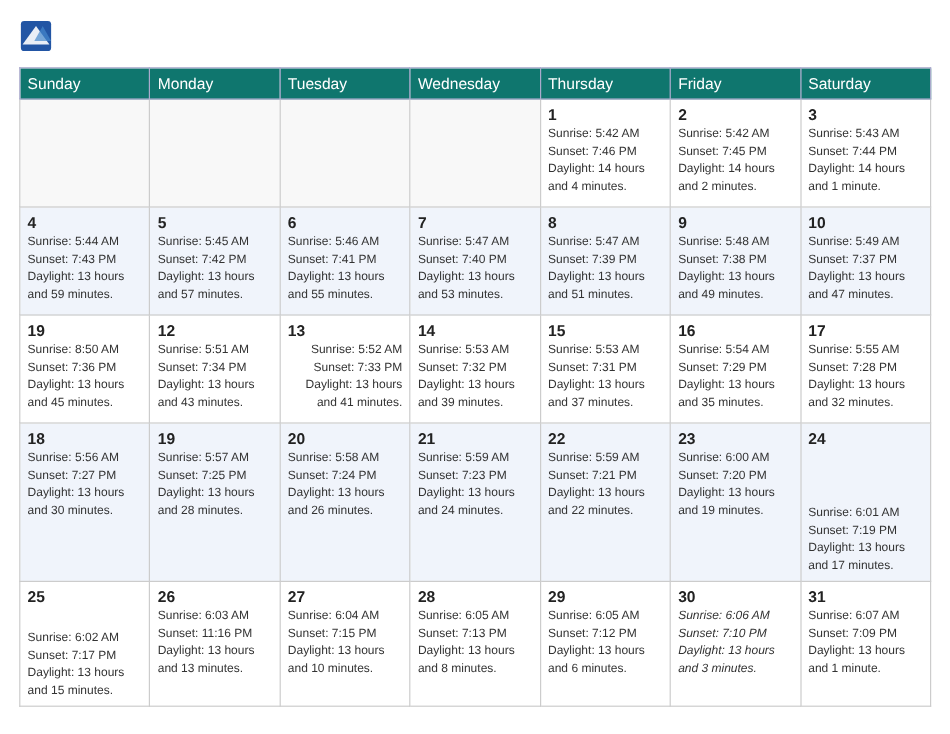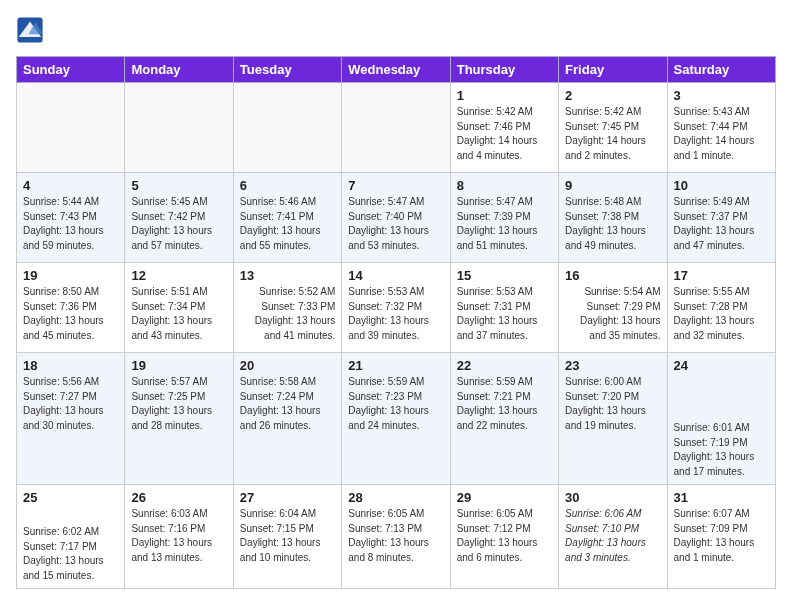--- a/index.html
+++ b/index.html
@@ -36,26 +36,26 @@
     .location {
       font-size: 15px;
       color: #444;
     }
     table {
       width: 100%;
       border-collapse: collapse;
       table-layout: fixed;
     }
     thead tr th {
-      background: #6d28d9;
+      background: #0f766e;
       color: #fff;
       text-align: left;
       padding: 5px 6px;
       font-size: 13px;
-      font-weight: bold;
+      font-weight: normal;
       border: 1px solid #aac;
     }
     tbody tr td {
       vertical-align: top;
       border: 1px solid #ccc;
       padding: 5px 6px;
       font-size: 11px;
       color: #222;
       height: 90px;
       background: #fff;
@@ -221,21 +221,21 @@
         </td>
         <td>
           <div class="day-num">15</div>
           <div class="day-detail" style="white-space: pre-line;">Sunrise: 5:53 AM
 Sunset: 7:31 PM
 Daylight: 13 hours
 and 37 minutes.</div>
         </td>
         <td>
           <div class="day-num">16</div>
-          <div class="day-detail" style="white-space: pre-line; text-align: right;">Sunrise: 5:54 AM
+          <div class="day-detail" style="white-space: pre-line;">Sunrise: 5:54 AM
 Sunset: 7:29 PM
 Daylight: 13 hours
 and 35 minutes.</div>
         </td>
         <td>
           <div class="day-num">17</div>
           <div class="day-detail" style="white-space: pre-line;">Sunrise: 5:55 AM
 Sunset: 7:28 PM
 Daylight: 13 hours
 and 32 minutes.</div>
@@ -296,21 +296,21 @@
         <td>
           <div class="day-num">25</div>
           <div class="day-detail" style="white-space: pre-line; margin-top: 20px;">Sunrise: 6:02 AM
 Sunset: 7:17 PM
 Daylight: 13 hours
 and 15 minutes.</div>
         </td>
         <td>
           <div class="day-num">26</div>
           <div class="day-detail" style="white-space: pre-line;">Sunrise: 6:03 AM
-Sunset: 7:16 PM
+Sunset: 11:16 PM
 Daylight: 13 hours
 and 13 minutes.</div>
         </td>
         <td>
           <div class="day-num">27</div>
           <div class="day-detail" style="white-space: pre-line;">Sunrise: 6:04 AM
 Sunset: 7:15 PM
 Daylight: 13 hours
 and 10 minutes.</div>
         </td>

